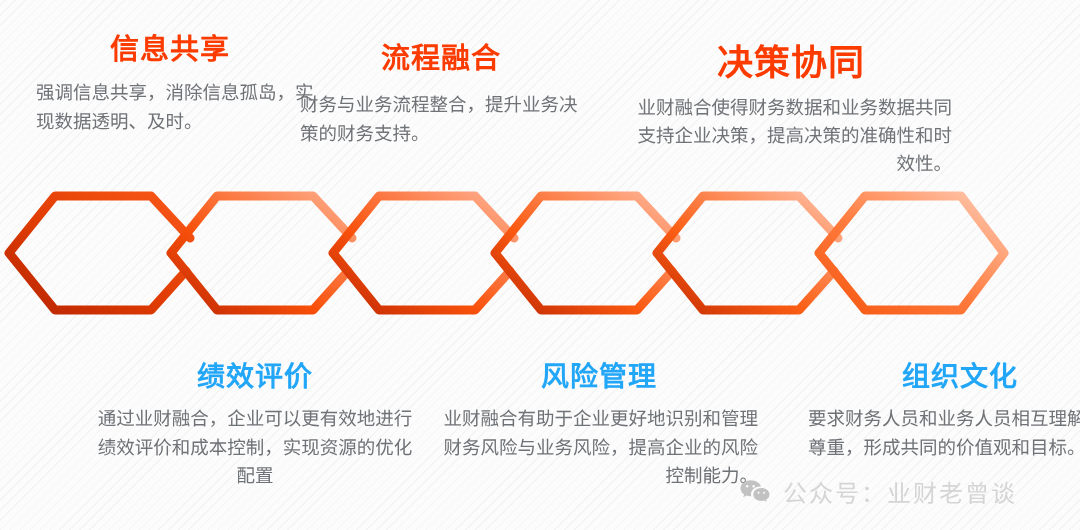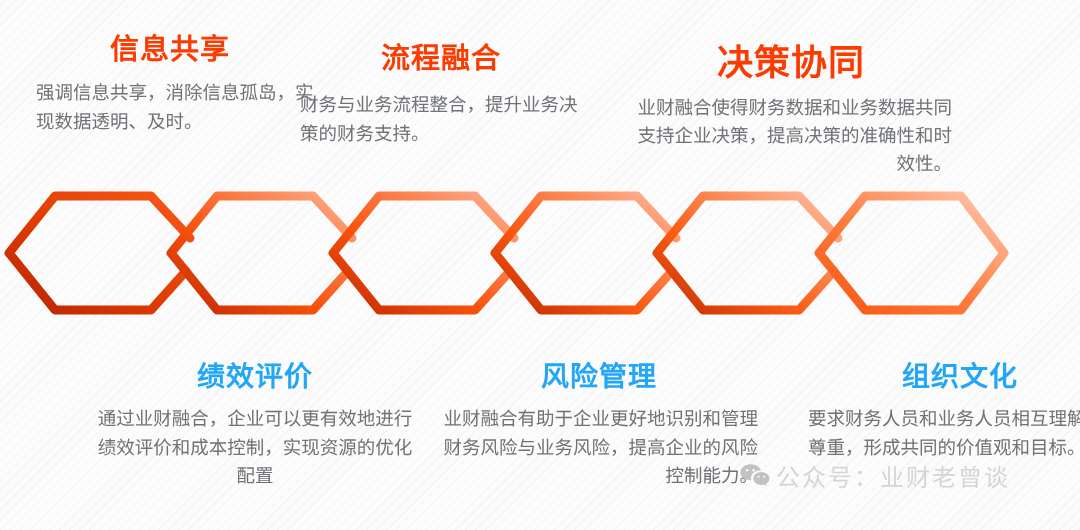--- a/index.html
+++ b/index.html
@@ -90,24 +90,24 @@
     left: 0px;
     top: 186px;
     width: 1080px;
     height: 160px;
   }
 
   
   #watermark {
     position: absolute;
     left: 740px;
-    top: 458px;
+    top: 474px;
     display: flex;
     align-items: center;
-    gap: 6px;
+    gap: 13px;
     opacity: 0.85;
     pointer-events: none;
   }
   #watermark .wm-text {
     font-size: 24px;
     color: #cfcfcf;
     letter-spacing: 2px;
     white-space: nowrap;
     font-weight: normal;
   }

